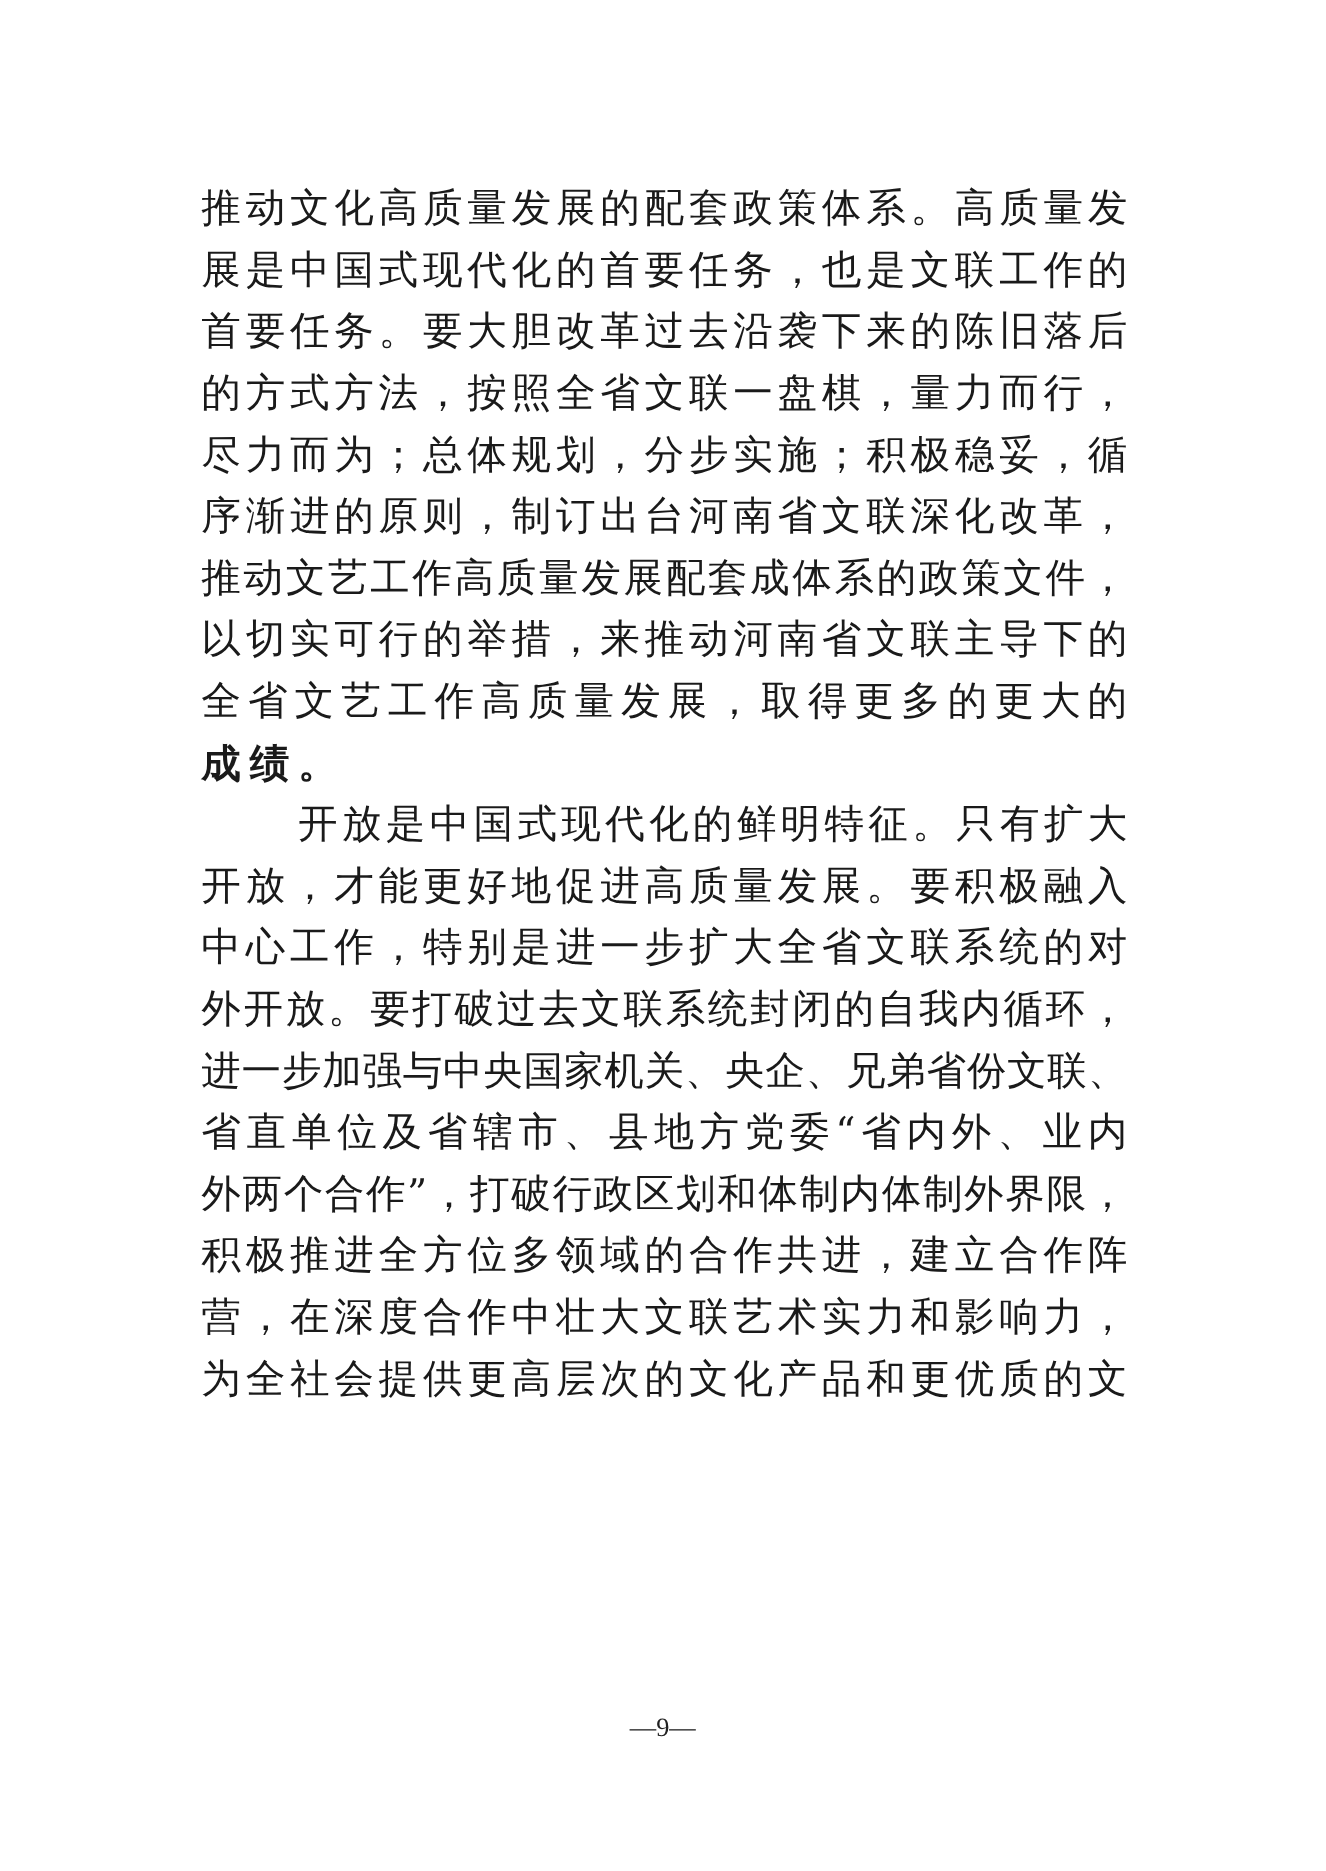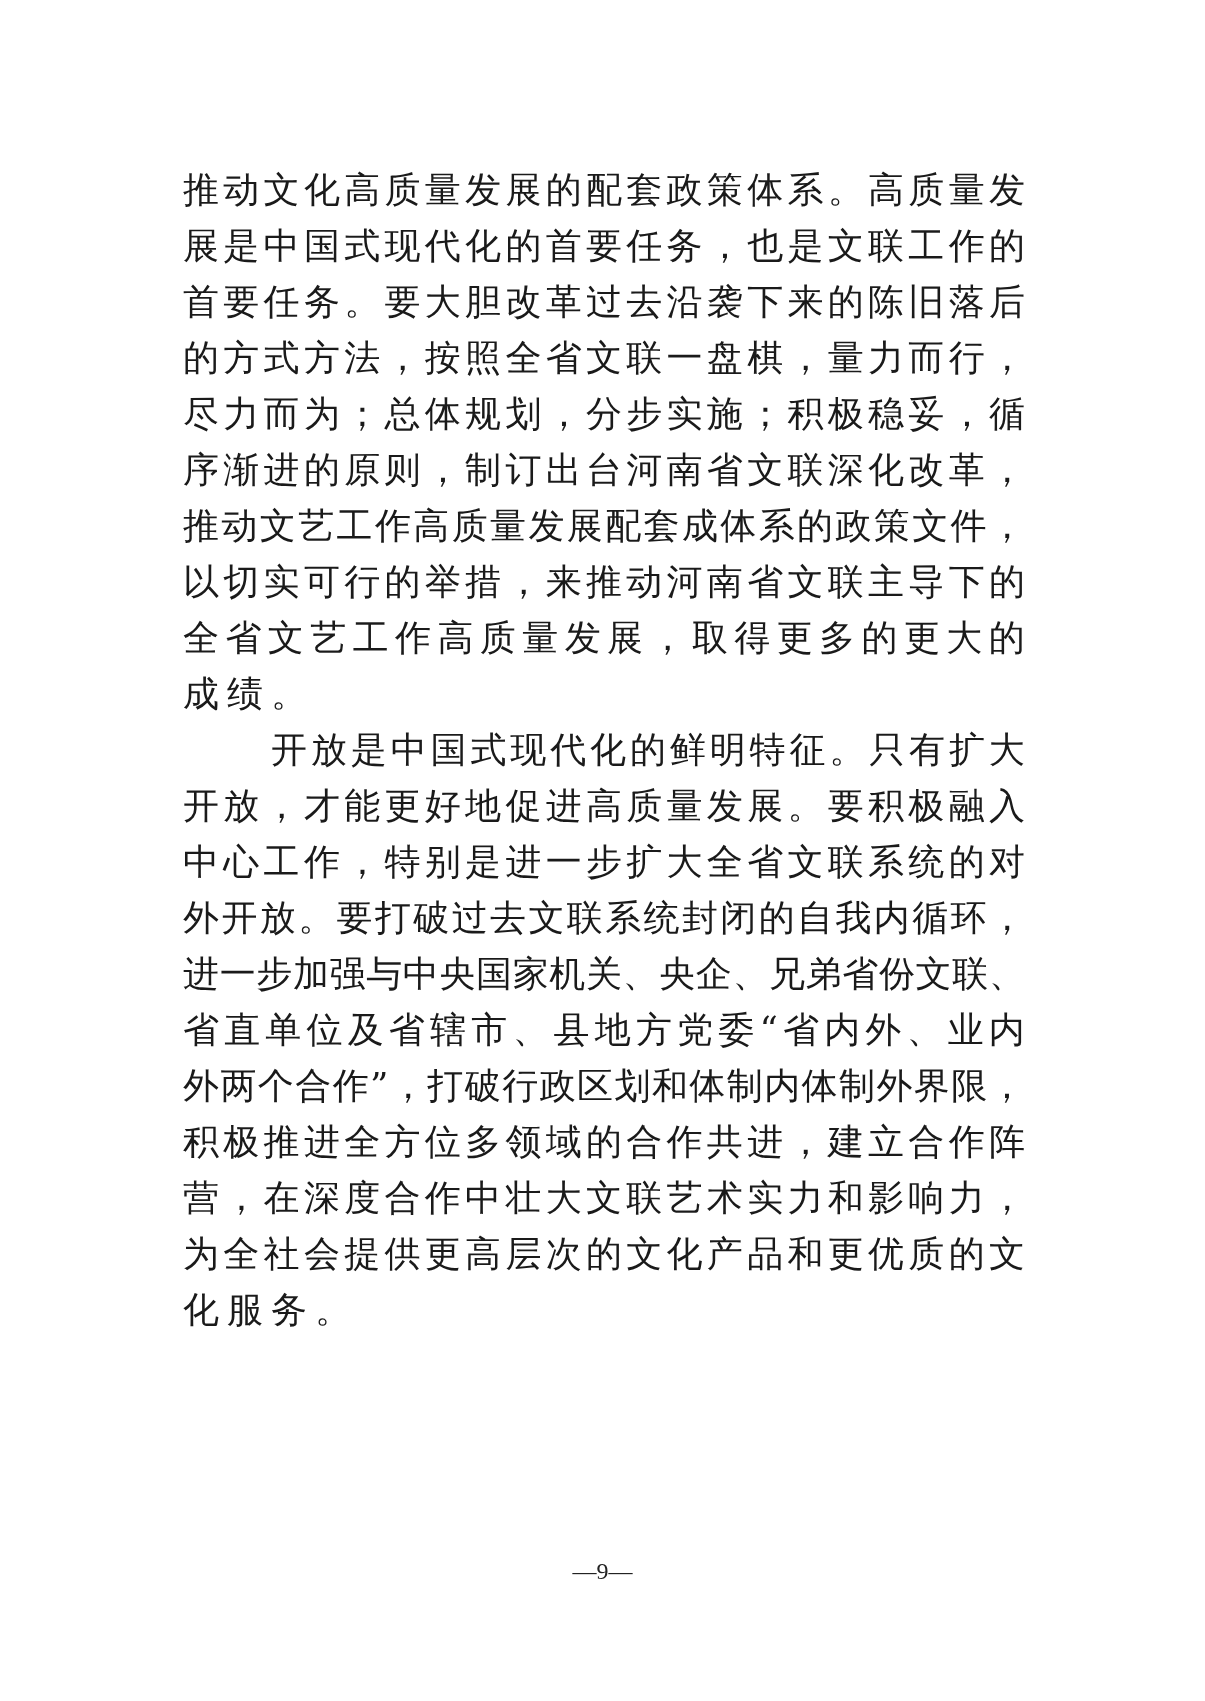--- a/index.html
+++ b/index.html
@@ -33,20 +33,21 @@
       height: 56px;
       line-height: 56px;
       font-size: 36px;
       white-space: nowrap;
       display: flex;
       justify-content: space-between;
     }
     .line.last {
       justify-content: flex-start;
       letter-spacing: 8px;
+      font-weight: bold;
     }
     .line.indent {
       padding-left: 88px;
     }
     .page-number {
       position: absolute;
       left: 0;
       width: 1205px;
       top: 1558px;
       text-align: center;
@@ -497,17 +498,16 @@
           <span>化</span>
           <span>产</span>
           <span>品</span>
           <span>和</span>
           <span>更</span>
           <span>优</span>
           <span>质</span>
           <span>的</span>
           <span>文</span>
         </div>
-        <div class="line last">化服务。</div>
       </div>
     </div>
   <div class="page-number">—9—</div>
 </div>
 
 </body></html>

